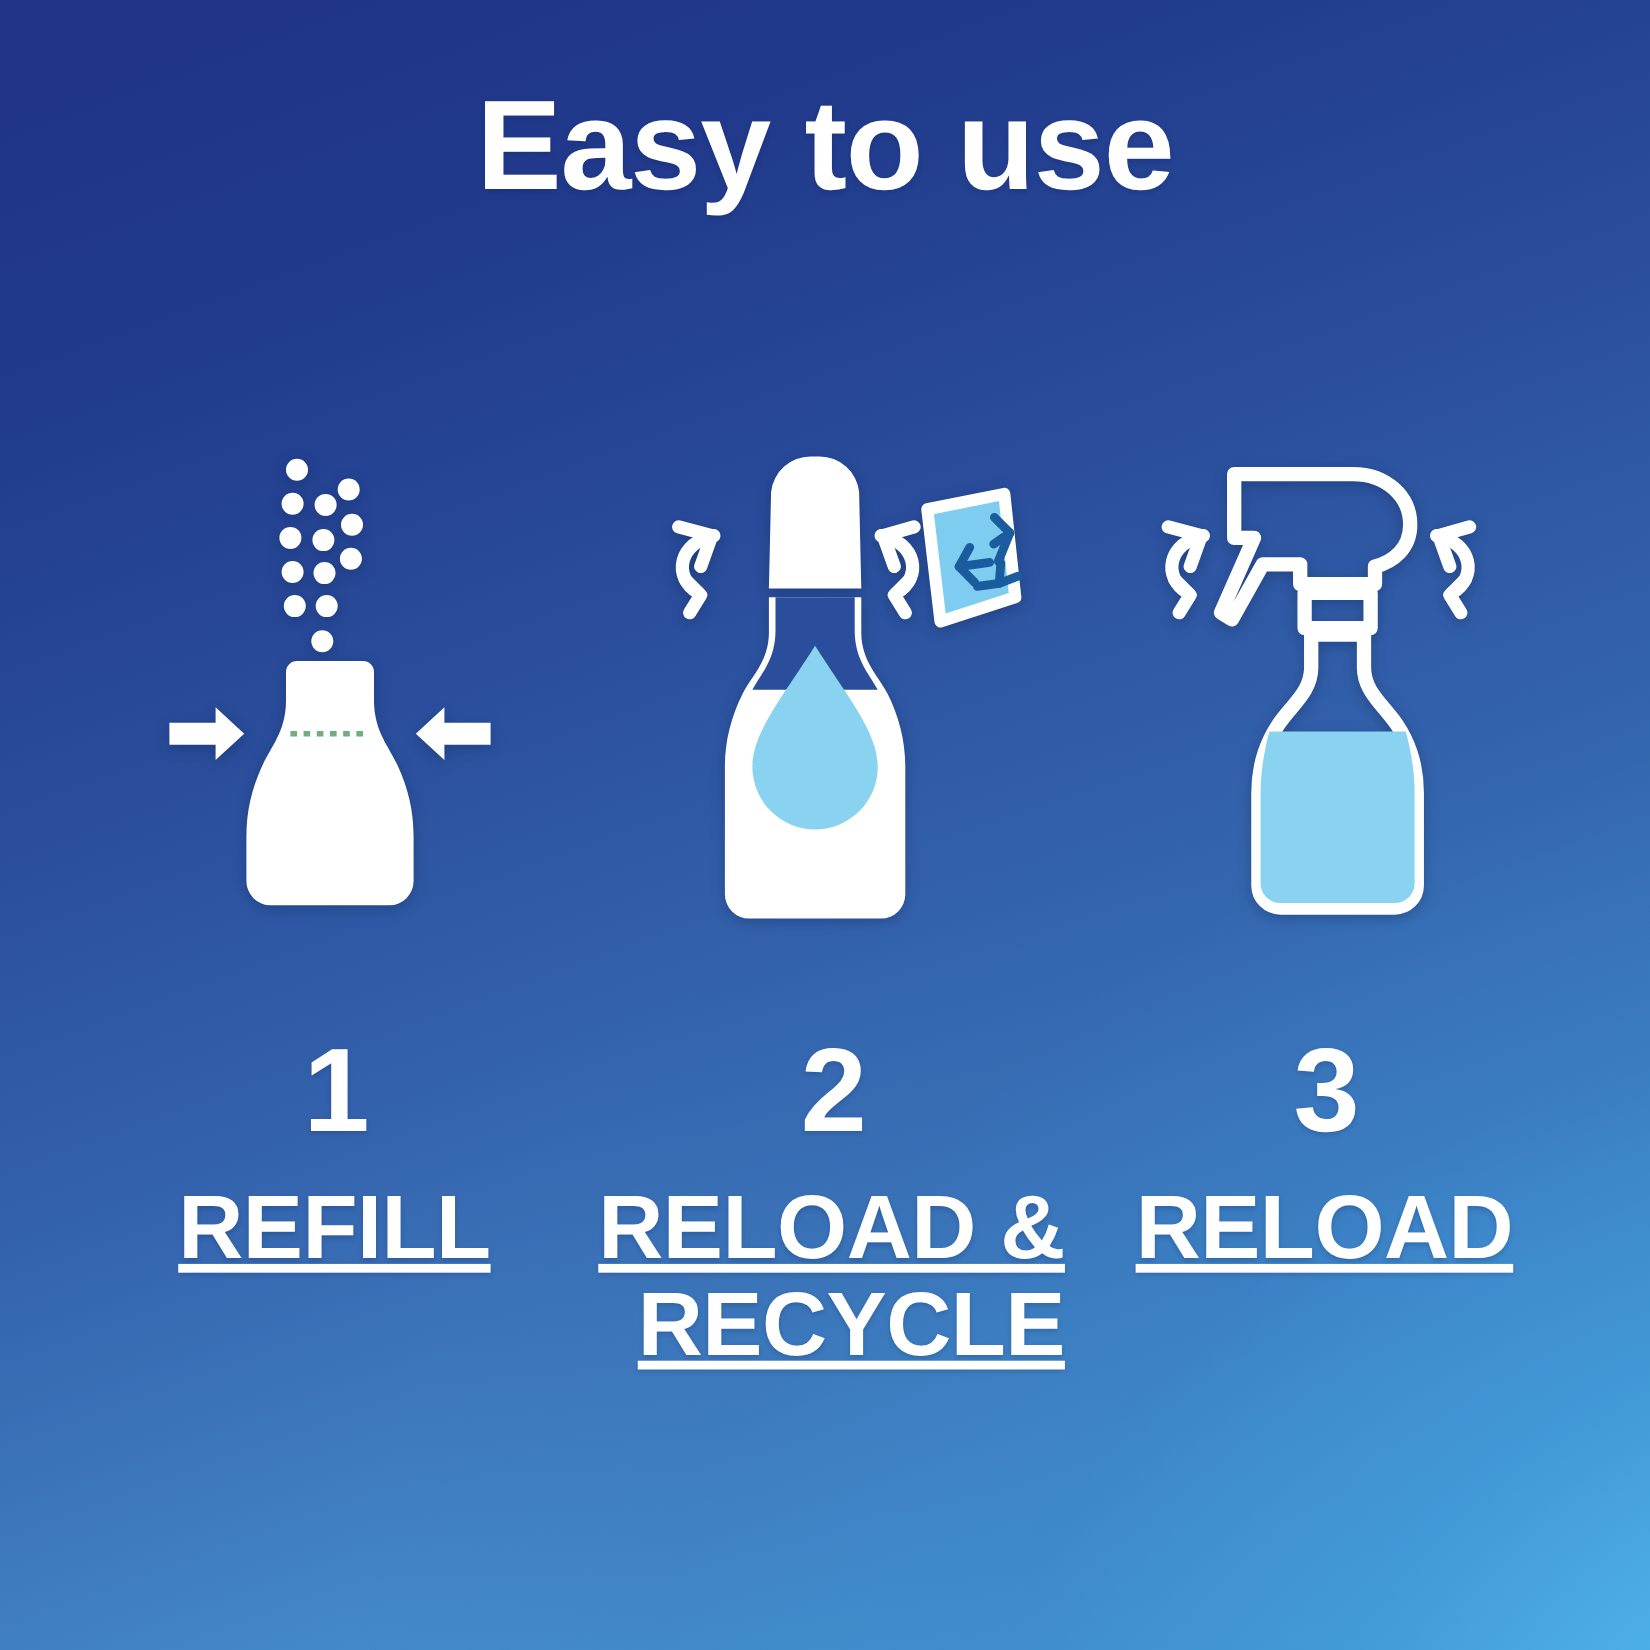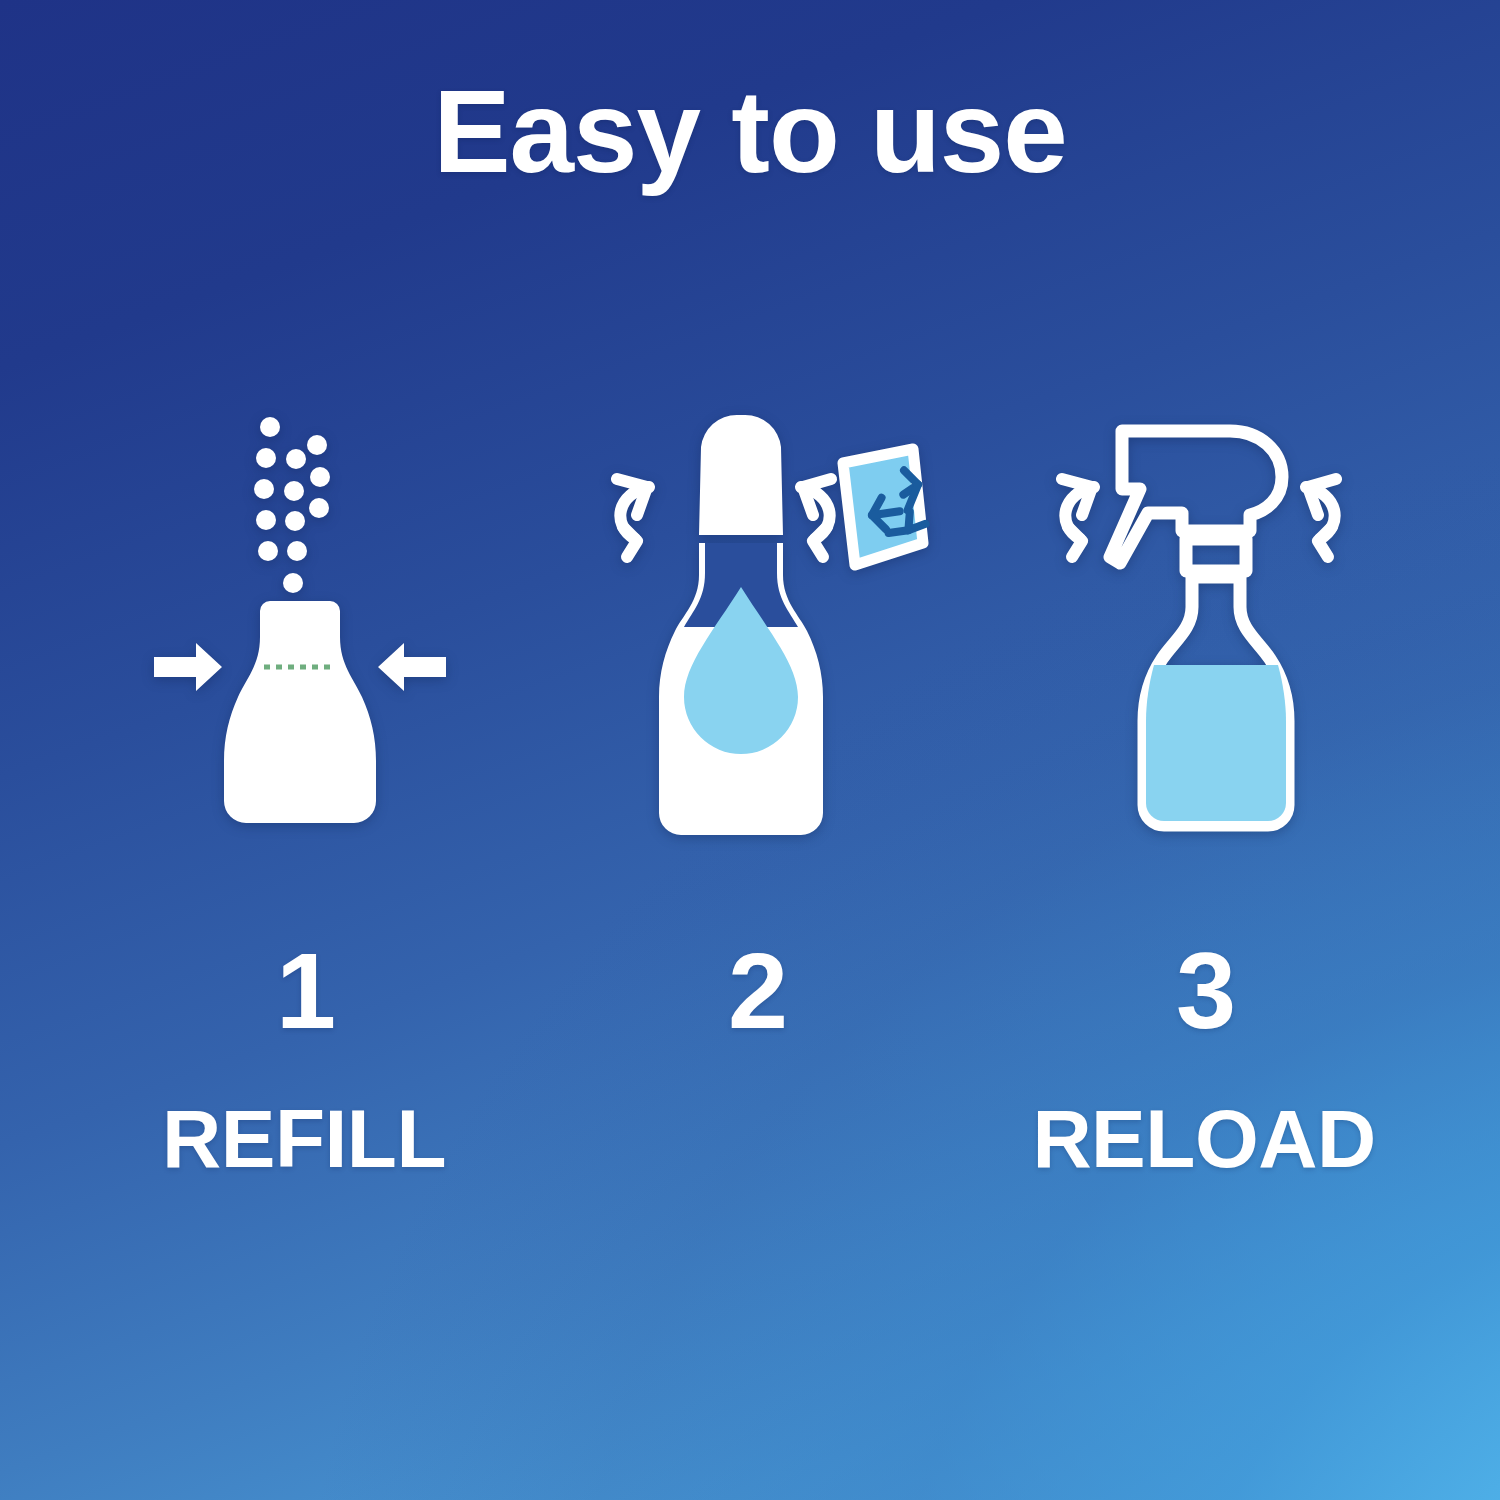--- a/index.html
+++ b/index.html
@@ -83,29 +83,30 @@
   .step-num {
     margin-top: 92px;
     color: #ffffff;
     font-size: 108px;
     font-weight: bold;
     line-height: 1;
     letter-spacing: 0px;
     text-shadow: 0 2px 5px rgba(10,30,80,0.22);
   }
   .step-label {
-    margin-top: 50px;
+    margin-top: 28px;
     color: #ffffff;
     font-size: 82px;
     font-weight: bold;
     line-height: 1.07;
     letter-spacing: -0.5px;
     text-align: right;
     white-space: pre-line;
     text-shadow: 0 2px 5px rgba(10,30,80,0.22);
+    text-decoration: underline;
   }
 
   
   .col-1 .step-art { transform: translateX(12px); }
   .col-2 .step-art { transform: translateX(8px); }
   .col-3 .step-art { transform: translateX(-6px); }
 
   .col-1 .step-num { margin-top: 92px; transform: translateX(16px); }
   .col-2 .step-num { margin-top: 92px; transform: translateX(8px); }
   .col-3 .step-num { margin-top: 92px; transform: translateX(-4px); }
@@ -245,20 +246,22 @@
               <path d="M 54 18 L 66 34 L 50 42"></path>
               <path d="M 66 34 L 52 58"></path>
               <path d="M 68 74 L 50 78 L 54 60"></path>
               <path d="M 50 78 L 30 78"></path>
             </g>
           </g>
         </svg>
       </div>
 
       <div class="step-num">2</div>
+      <div class="step-label">RELOAD &amp;
+RECYCLE</div>
     </div>
 
     <div class="step col-3">
 
       <div class="step-art">
         <svg class="art-shadow" width="320" height="430" viewBox="0 0 320 430">
 
           <g fill="none" stroke="#ffffff" stroke-width="13" stroke-linejoin="round" stroke-linecap="round">
             <path d="
               M 78 16

